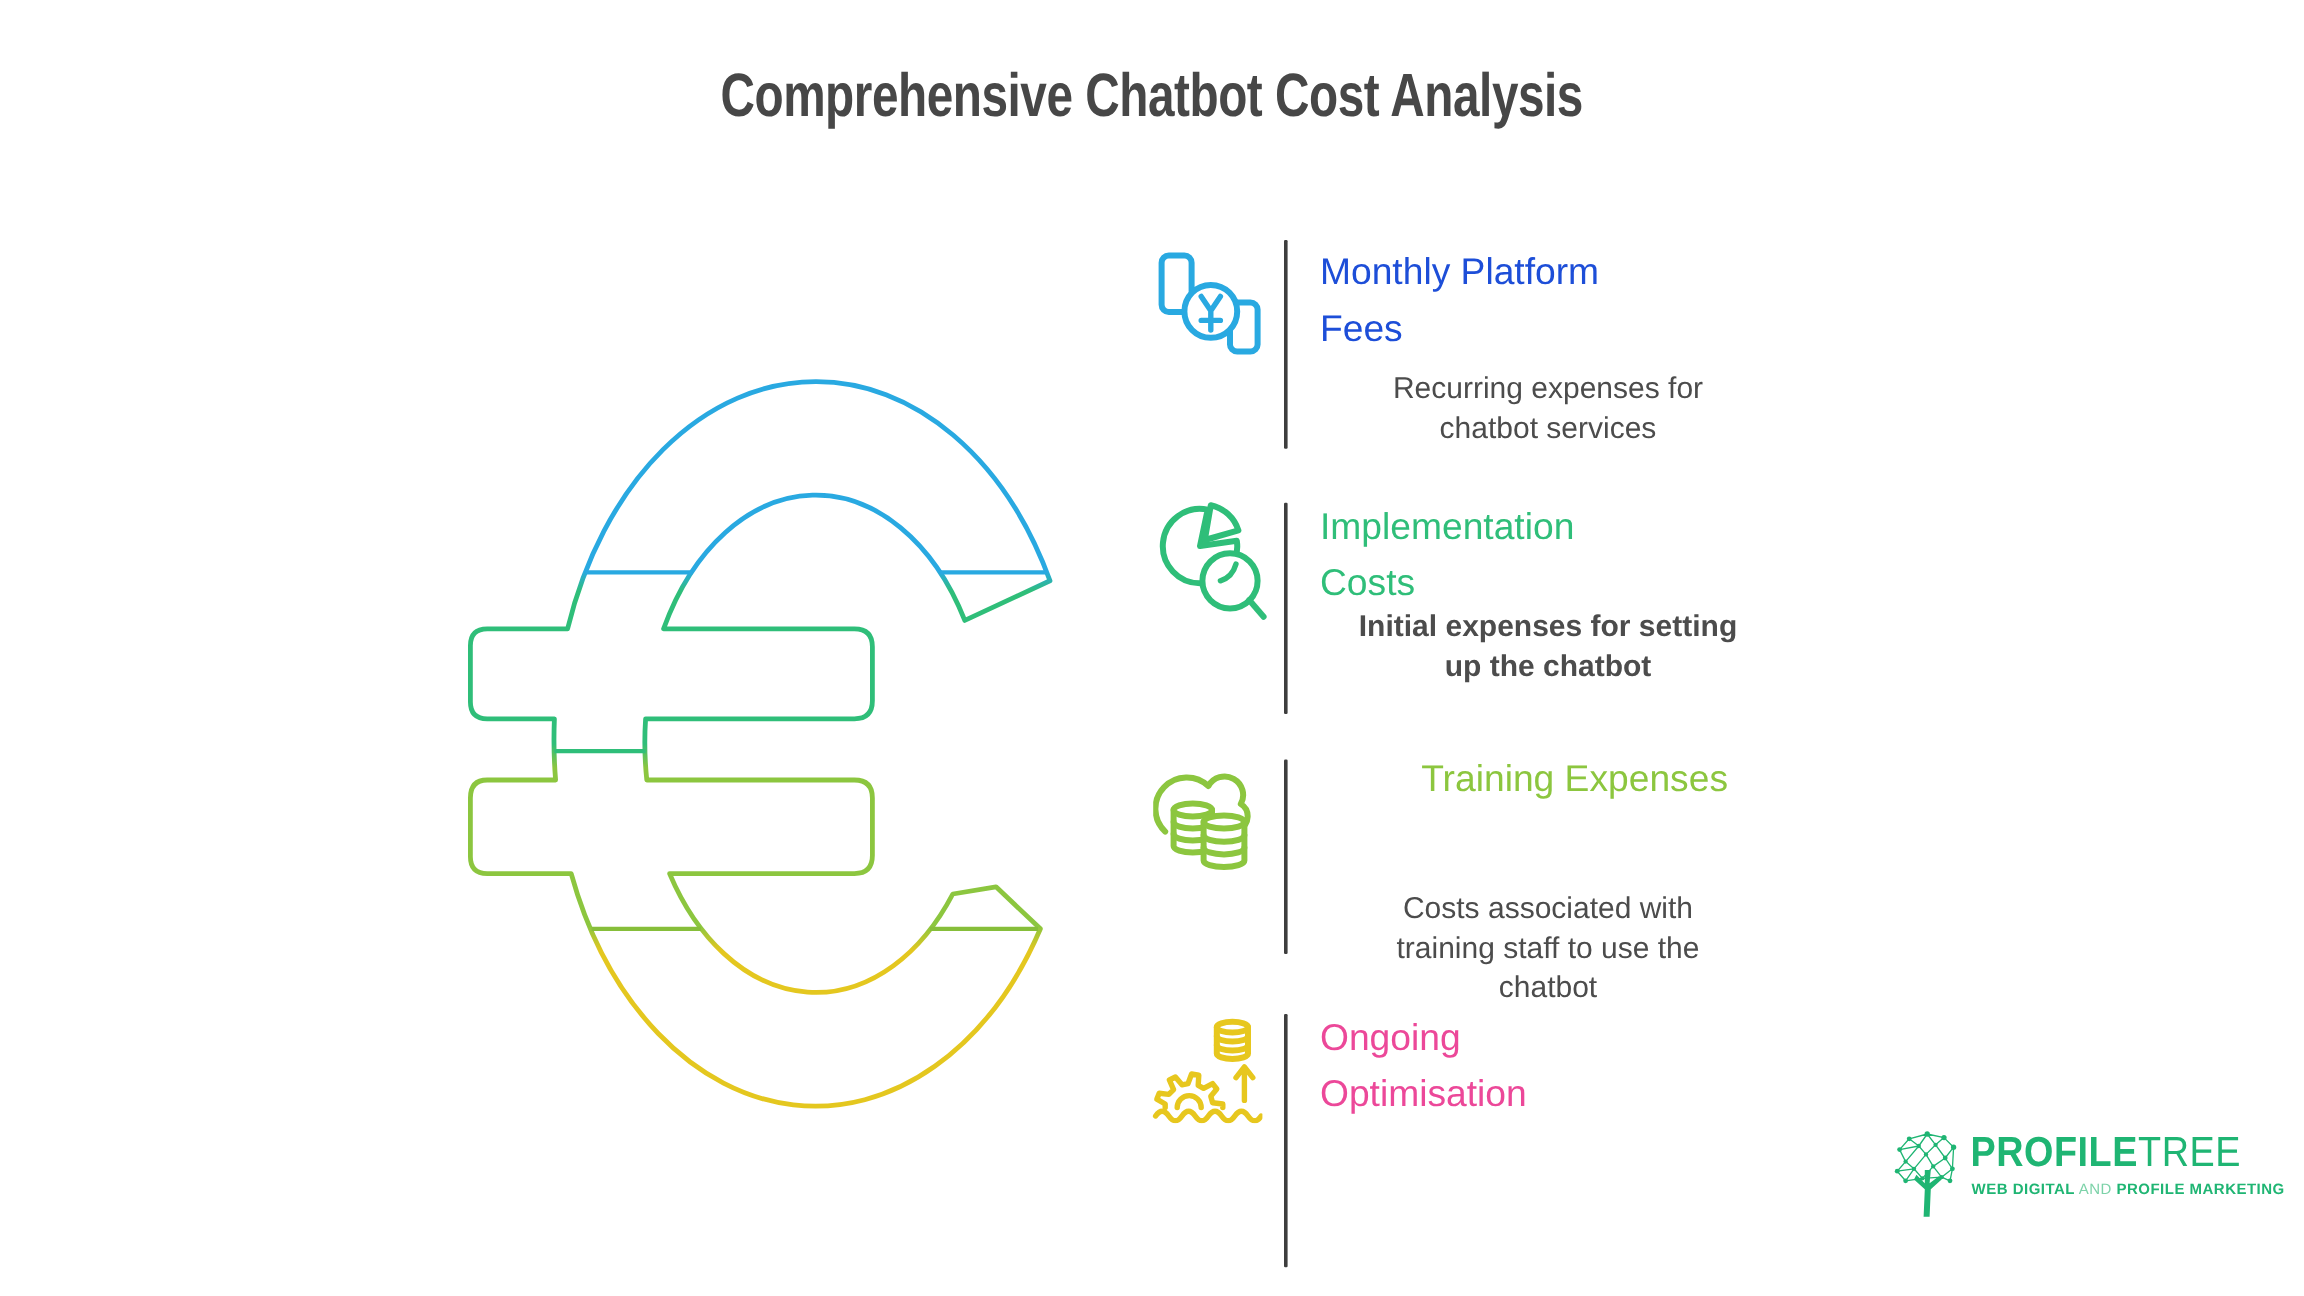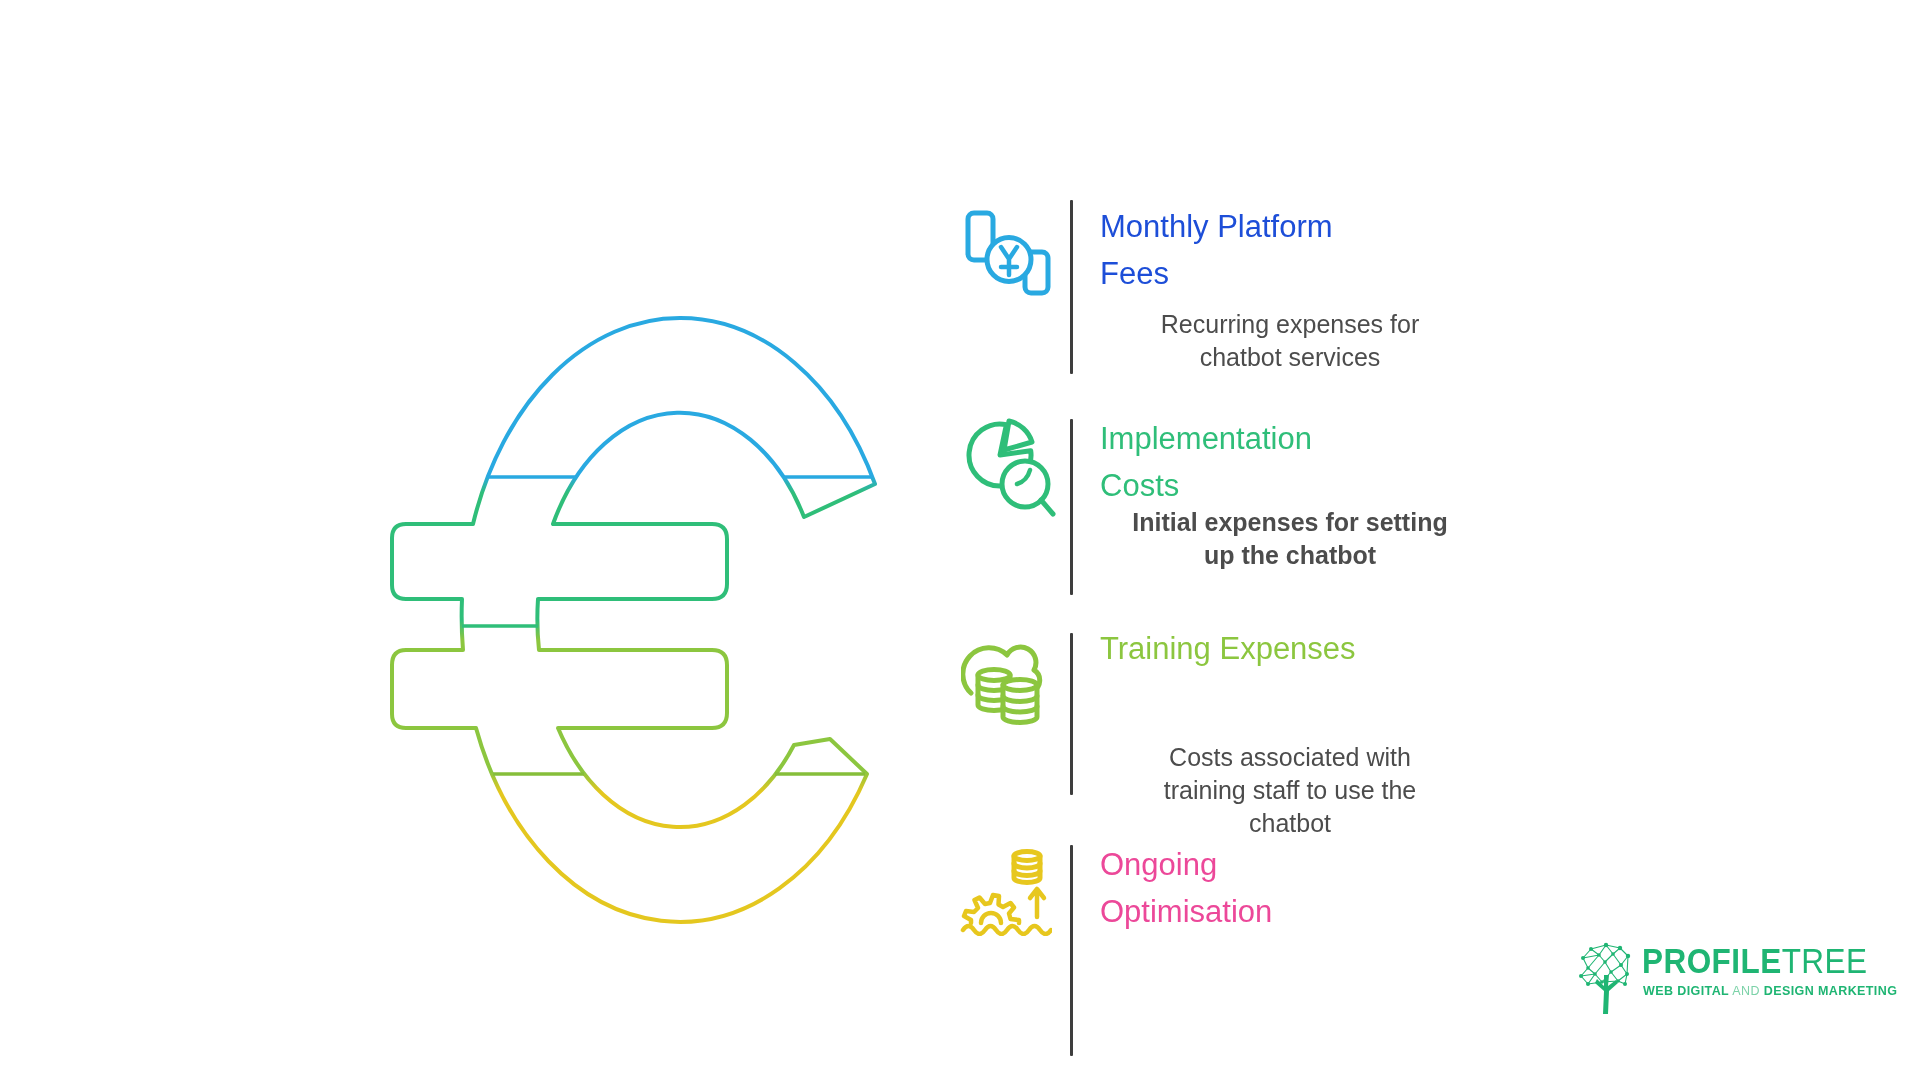--- a/index.html
+++ b/index.html
@@ -32,20 +32,21 @@
     position:absolute;left:1643px;top:984px;margin:0;white-space:nowrap;
     font-size:12.5px;color:#1FB573;letter-spacing:0.4px;font-weight:700;
   }
   .logo-tagline .and{font-weight:400;color:#7CD2A8;}
 </style>
 </head>
 <body>
 
 <div class="canvas">
 
+  <h1 class="page-title" style="color: rgb(71, 71, 71);"><span class="squeeze">Comprehensive Chatbot Cost Analysis</span></h1>
 
   <svg class="icon-svg" style="left:385px;top:310px;" width="500" height="620" viewBox="0 0 500 620">
     <defs>
       <linearGradient id="euroGrad" x1="0" y1="0" x2="0" y2="620" gradientUnits="userSpaceOnUse">
         <stop offset="0" stop-color="#29A9E1"></stop>
         <stop offset="0.268" stop-color="#29A9E1"></stop>
         <stop offset="0.295" stop-color="#2FBE79"></stop>
         <stop offset="0.50" stop-color="#2FBE79"></stop>
         <stop offset="0.532" stop-color="#8CC63F"></stop>
         <stop offset="0.745" stop-color="#8CC63F"></stop>
@@ -108,21 +109,21 @@
   <svg class="icon-svg" style="left:961px;top:639px;" width="90" height="86" viewBox="0 0 90 86" fill="none" stroke="#8CC63F" stroke-width="5" stroke-linecap="round" stroke-linejoin="round">
     <path d="M10,54 A26,26 0 1 1 46,16 A15,15 0 0 1 73,31 A12,12 0 0 1 72,52"></path>
     <path d="M17,36 L17,66 A16,5.5 0 0 0 49,66 L49,36" fill="#ffffff"></path>
     <ellipse cx="33" cy="36" rx="16" ry="5.5" fill="#ffffff"></ellipse>
     <path d="M17,46 A16,5.5 0 0 0 49,46 M17,56 A16,5.5 0 0 0 49,56"></path>
     <path d="M42,46 L42,78 A17,5.5 0 0 0 76,78 L76,46" fill="#ffffff"></path>
     <ellipse cx="59" cy="46" rx="17" ry="5.5" fill="#ffffff"></ellipse>
     <path d="M42,57 A17,5.5 0 0 0 76,57 M42,67.5 A17,5.5 0 0 0 76,67.5"></path>
   </svg>
   <div class="vline" style="top:633px;height:162px;"></div>
-  <h2 class="sec-heading" style="top: 625px; color: rgb(140, 198, 63);">Training Expenses</h2>
+  <h2 class="sec-heading" style="top: 625px; color: rgb(140, 198, 63); text-align: right;">Training Expenses</h2>
   <p class="sec-desc" style="top:693px;margin-top:48px;">Costs associated with
 training staff to use the
 chatbot</p>
 
   <svg class="icon-svg" style="left:960px;top:846px;" width="92" height="90" viewBox="0 0 92 90" fill="none" stroke="#E7C71E" stroke-width="5" stroke-linecap="round" stroke-linejoin="round">
     <path d="M54,10 L54,32 A13,4.5 0 0 0 80,32 L80,10" fill="#ffffff"></path>
     <ellipse cx="67" cy="10" rx="13" ry="4.5" fill="#ffffff"></ellipse>
     <path d="M54,17.5 A13,4.5 0 0 0 80,17.5 M54,25 A13,4.5 0 0 0 80,25"></path>
     <path d="M70,52 L77,43 L84,52 M77,44 L77,71" stroke-width="4.5"></path>
     <path d="M11,77 L11,74 L4,70 L6,65 L14,66 L18,62 L14.5,54 L19.5,51.5 L25,58 L30,57 L33,49 L39,50 L38.5,58.5 L43,61 L50.5,57 L54,61.5 L49,67.5 L50.5,73 L59,74 L59,77" stroke-width="4.5"></path>
@@ -157,15 +158,15 @@
       <circle cx="33" cy="31" r="1.8"></circle>
         <circle cx="49" cy="33" r="2"></circle>
         <circle cx="10" cy="43" r="2"></circle>
       <circle cx="24" cy="41" r="1.8"></circle>
         <circle cx="40" cy="40" r="1.8"></circle>
         <circle cx="47" cy="43" r="2"></circle>
     </g>
     <path d="M25,73 L26,50 L17,42 L19,38 L26,45 L26,34 L31,34 L30,45 L38,39 L40,42 L31,50 L30,73 Z" fill="#1FB573"></path>
   </svg>
   <p class="logo-brand"><span class="b">PROFILE</span><span class="l">TREE</span></p>
-  <p class="logo-tagline"><span>WEB DIGITAL</span><span class="and"> AND </span><span>DESIGN MARKETING</span></p>
+  <p class="logo-tagline"><span>WEB DIGITAL</span><span class="and"> AND </span><span>PROFILE MARKETING</span></p>
 
 </div>
 
 </body></html>

